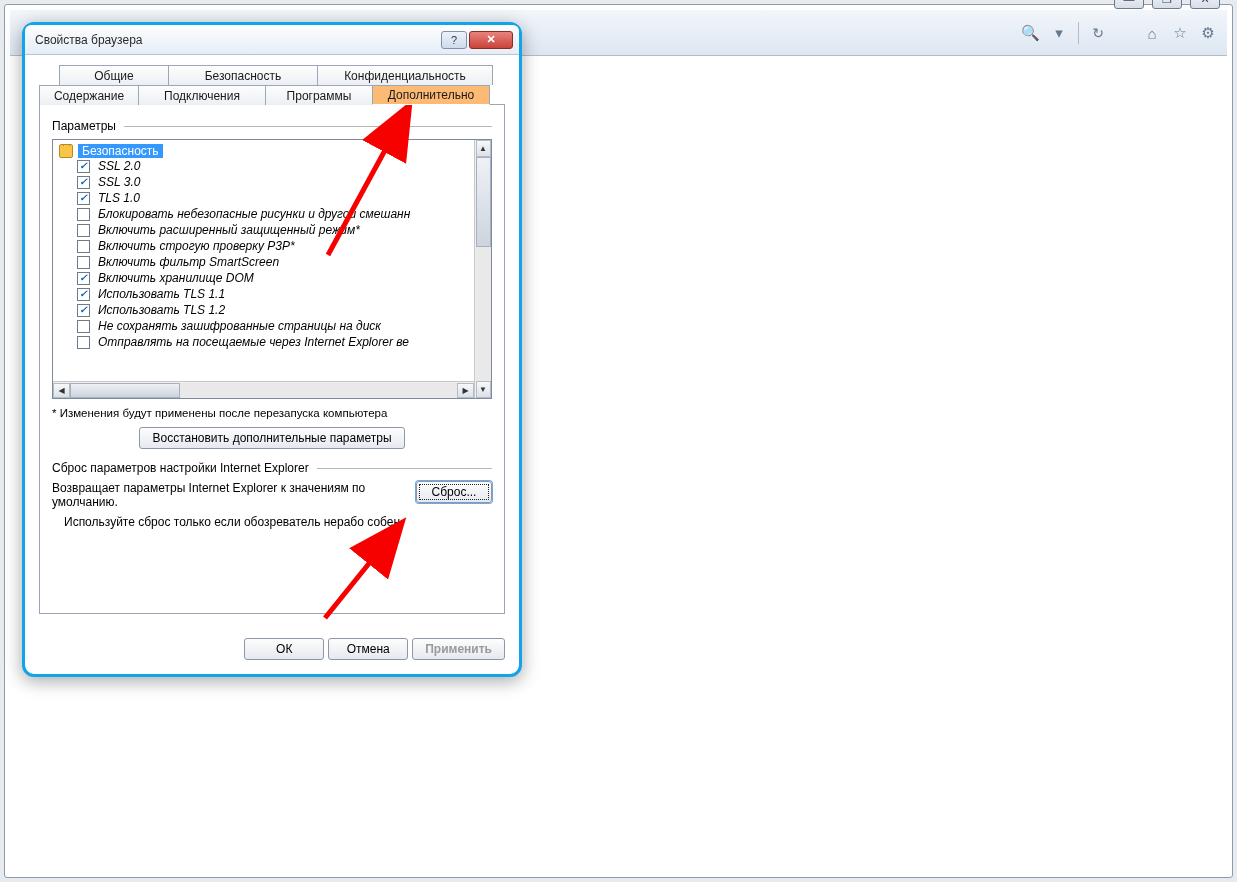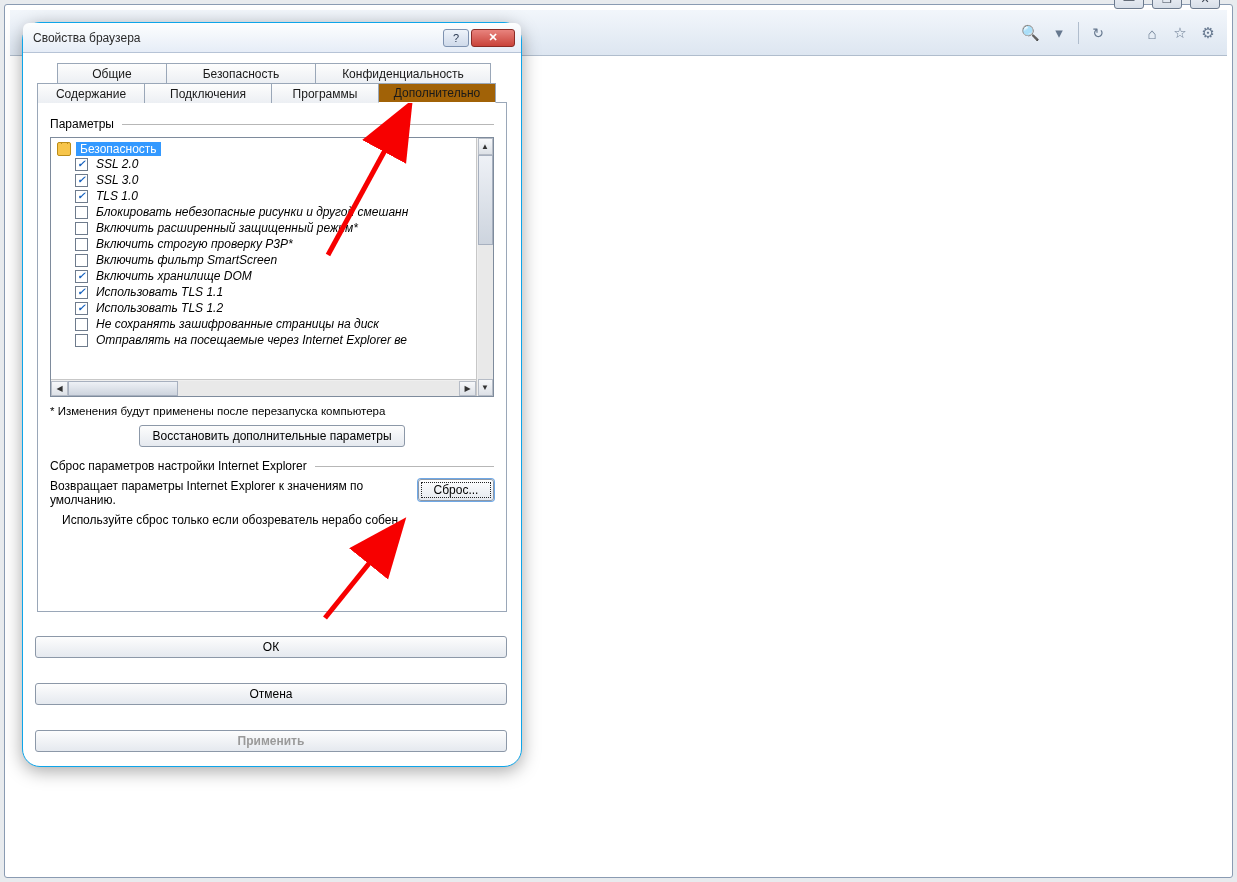--- a/index.html
+++ b/index.html
@@ -56,22 +56,22 @@
   .tb-icon { width:18px;height:18px;display:flex;align-items:center;justify-content:center;font-size:15px;color:#66788f; }
   .search-mag { font-size:15px; }
   .refresh-ic { font-size:14px; }
 
   
   .dialog {
     position: absolute;
     left: 22px; top: 22px;
     width: 500px;
     background: #fff;
-    border: 1px solid #0ea5e9;
-    border-radius: 18px;
+    border: 3px solid #0ea5e9;
+    border-radius: 12px;
     box-shadow: 0 4px 18px rgba(0,0,0,0.35);
   }
   .titlebar {
     height: 30px;
     background: linear-gradient(#fdfefe, #e6edf7);
     border-bottom: 1px solid #b6c3d6;
     border-radius: 6px 6px 0 0;
     display:flex;align-items:center;
     padding: 0 6px 0 10px;
     color:#2b2b2b;
@@ -105,21 +105,21 @@
     padding:2px 10px;
     font-size:12px;
     color:#1a1a1a;
     position:relative;
     margin-right:-1px;
     white-space:nowrap;
     height:20px;
     display:flex;align-items:center;
   }
   .tab.active {
-    background:#a16207;
+    background:#fdba74;
     z-index:2;
     border-bottom:1px solid #fff;
     margin-bottom:-1px;
   }
   .tab-panel {
     border:1px solid #9aa7b8;
     padding:10px 12px 14px 12px;
     background:#fff;
     margin-top:-1px;
   }
@@ -165,23 +165,22 @@
     border:1px solid #8c98a8;border-radius:3px;
     background:linear-gradient(#fdfdfd,#e5e9ef);
     padding:3px 12px;font-size:12px;color:#000;
   }
   .std-btn.focused { outline:1px dotted #222; outline-offset:-4px; box-shadow:0 0 0 1px #6fa8e6; }
   .reset-row{display:flex;align-items:flex-start;gap:10px;margin:4px 0 6px 0;}
   .reset-row .txt{flex:1;font-size:12px;}
   .indent-note{margin-left:12px;font-size:12px;}
 
   .dlg-buttons{
-    display:flex;justify-content:flex-end;gap:25px;
+    display:flex;justify-content:flex-end;gap:4px;
     padding:10px 14px 14px 12px;
-    flex-direction:column;
   }
   .dlg-buttons .std-btn{min-width:80px;}
   .std-btn.disabled{color:#9a9a9a;font-weight:bold;}
 
   
   .arrow {
     position:absolute;pointer-events:none;
   }
 </style>
 </head>
@@ -218,21 +217,21 @@
   </div>
 
   <div class="dialog-body">
     <div class="tabs">
       <div class="tab-row tight-top">
         <div class="tab" style="width:110px;justify-content:center">Общие</div>
         <div class="tab" style="width:150px;justify-content:center">Безопасность</div>
         <div class="tab" style="width:176px;justify-content:center">Конфиденциальность</div>
       </div>
       <div class="tab-row">
-        <div class="tab" style="width:108px;justify-content:center">Содержание</div>
+        <div class="tab" style="width:100px;justify-content:center">Содержание</div>
         <div class="tab" style="width:128px;justify-content:center">Подключения</div>
         <div class="tab" style="width:108px;justify-content:center">Программы</div>
         <div class="tab active" style="width:118px;justify-content:center">Дополнительно</div>
       </div>
 
       <div class="tab-panel">
         <div class="group-label">
           <span>Параметры</span>
           <span class="group-line"></span>
         </div>

